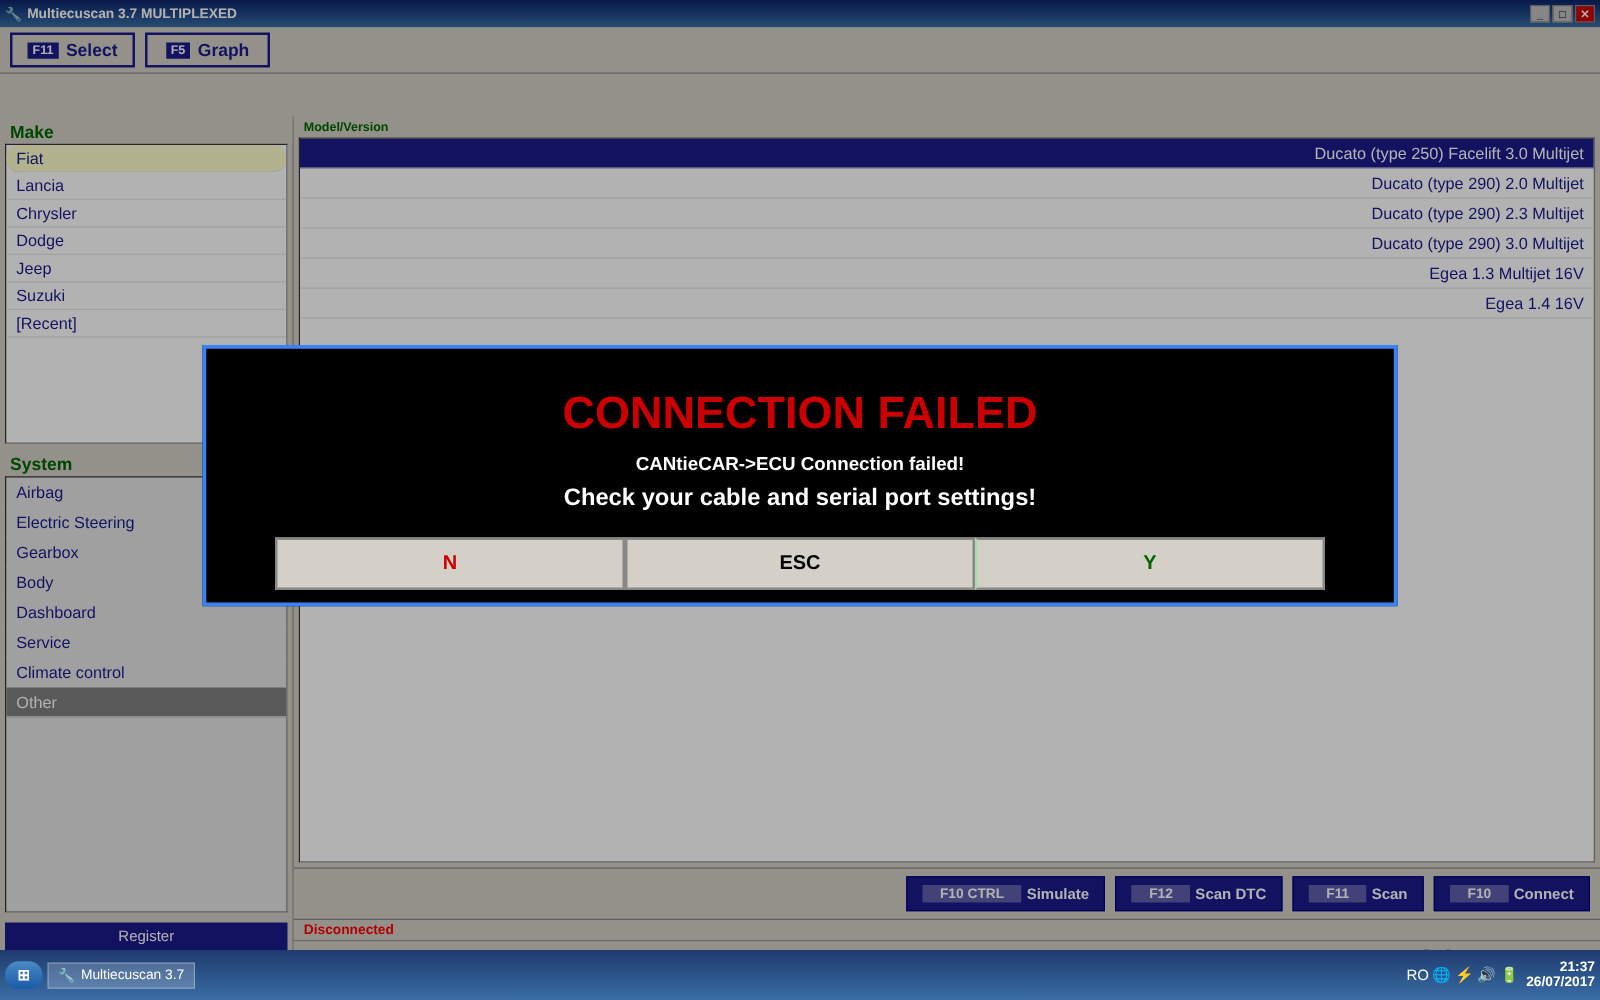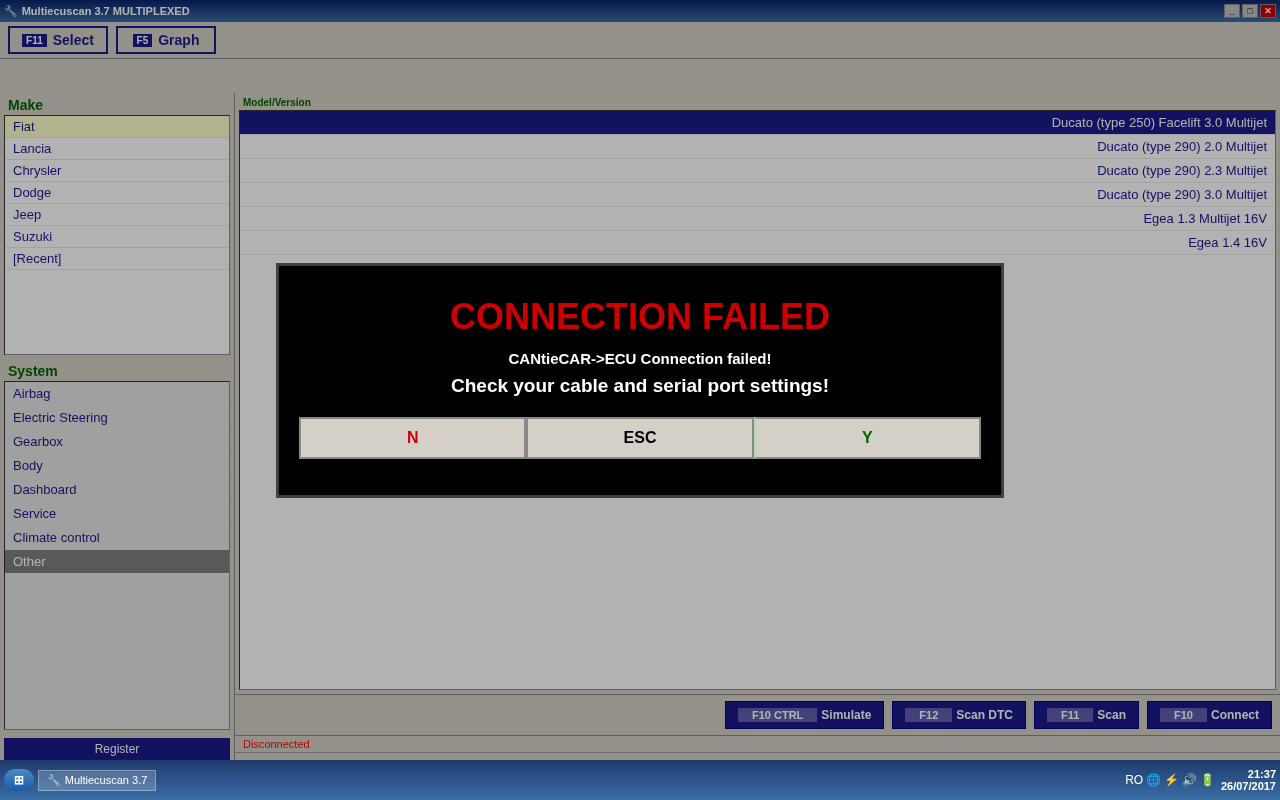--- a/index.html
+++ b/index.html
@@ -104,20 +104,21 @@
     .make-item {
       padding: 3px 8px;
       color: #1a1a8c;
       font-size: 13px;
       cursor: pointer;
       border-bottom: 1px solid #e8e8e8;
     }
     .make-item.selected {
       background: #ffffcc;
       color: #1a1a8c;
+      border-radius: 11px;
     }
 
     
     .system-section {
       flex: 1;
       display: flex;
       flex-direction: column;
       overflow: hidden;
     }
     .system-list {
@@ -241,21 +242,21 @@
     
     .status-bar {
       background: #d4d0c8;
       border-top: 1px solid #888;
       padding: 2px 8px;
       display: flex;
       align-items: center;
       justify-content: space-between;
       font-size: 11px;
     }
-    .status-disconnected { color: red; }
+    .status-disconnected { color: red; font-weight: bold; }
 
     
     .footer-bar {
       background: #d4d0c8;
       border-top: 1px solid #999;
       padding: 4px 8px;
       display: flex;
       align-items: center;
       justify-content: space-between;
     }
@@ -336,23 +337,23 @@
       top: 0; left: 0;
       width: 1280px; height: 760px;
       background: rgba(0,0,0,0.3);
       display: flex;
       align-items: center;
       justify-content: center;
       z-index: 100;
     }
     .modal-dialog {
       background: black;
-      border: 3px solid #404040;
-      width: 728px;
-      padding: 30px 20px 36px;
+      border: 3px solid #3b82f6;
+      width: 956px;
+      padding: 30px 20px 10px;
       text-align: center;
     }
     .modal-title {
       color: #cc0000;
       font-size: 36px;
       font-weight: bold;
       margin-bottom: 12px;
     }
     .modal-msg1 {
       color: white;

